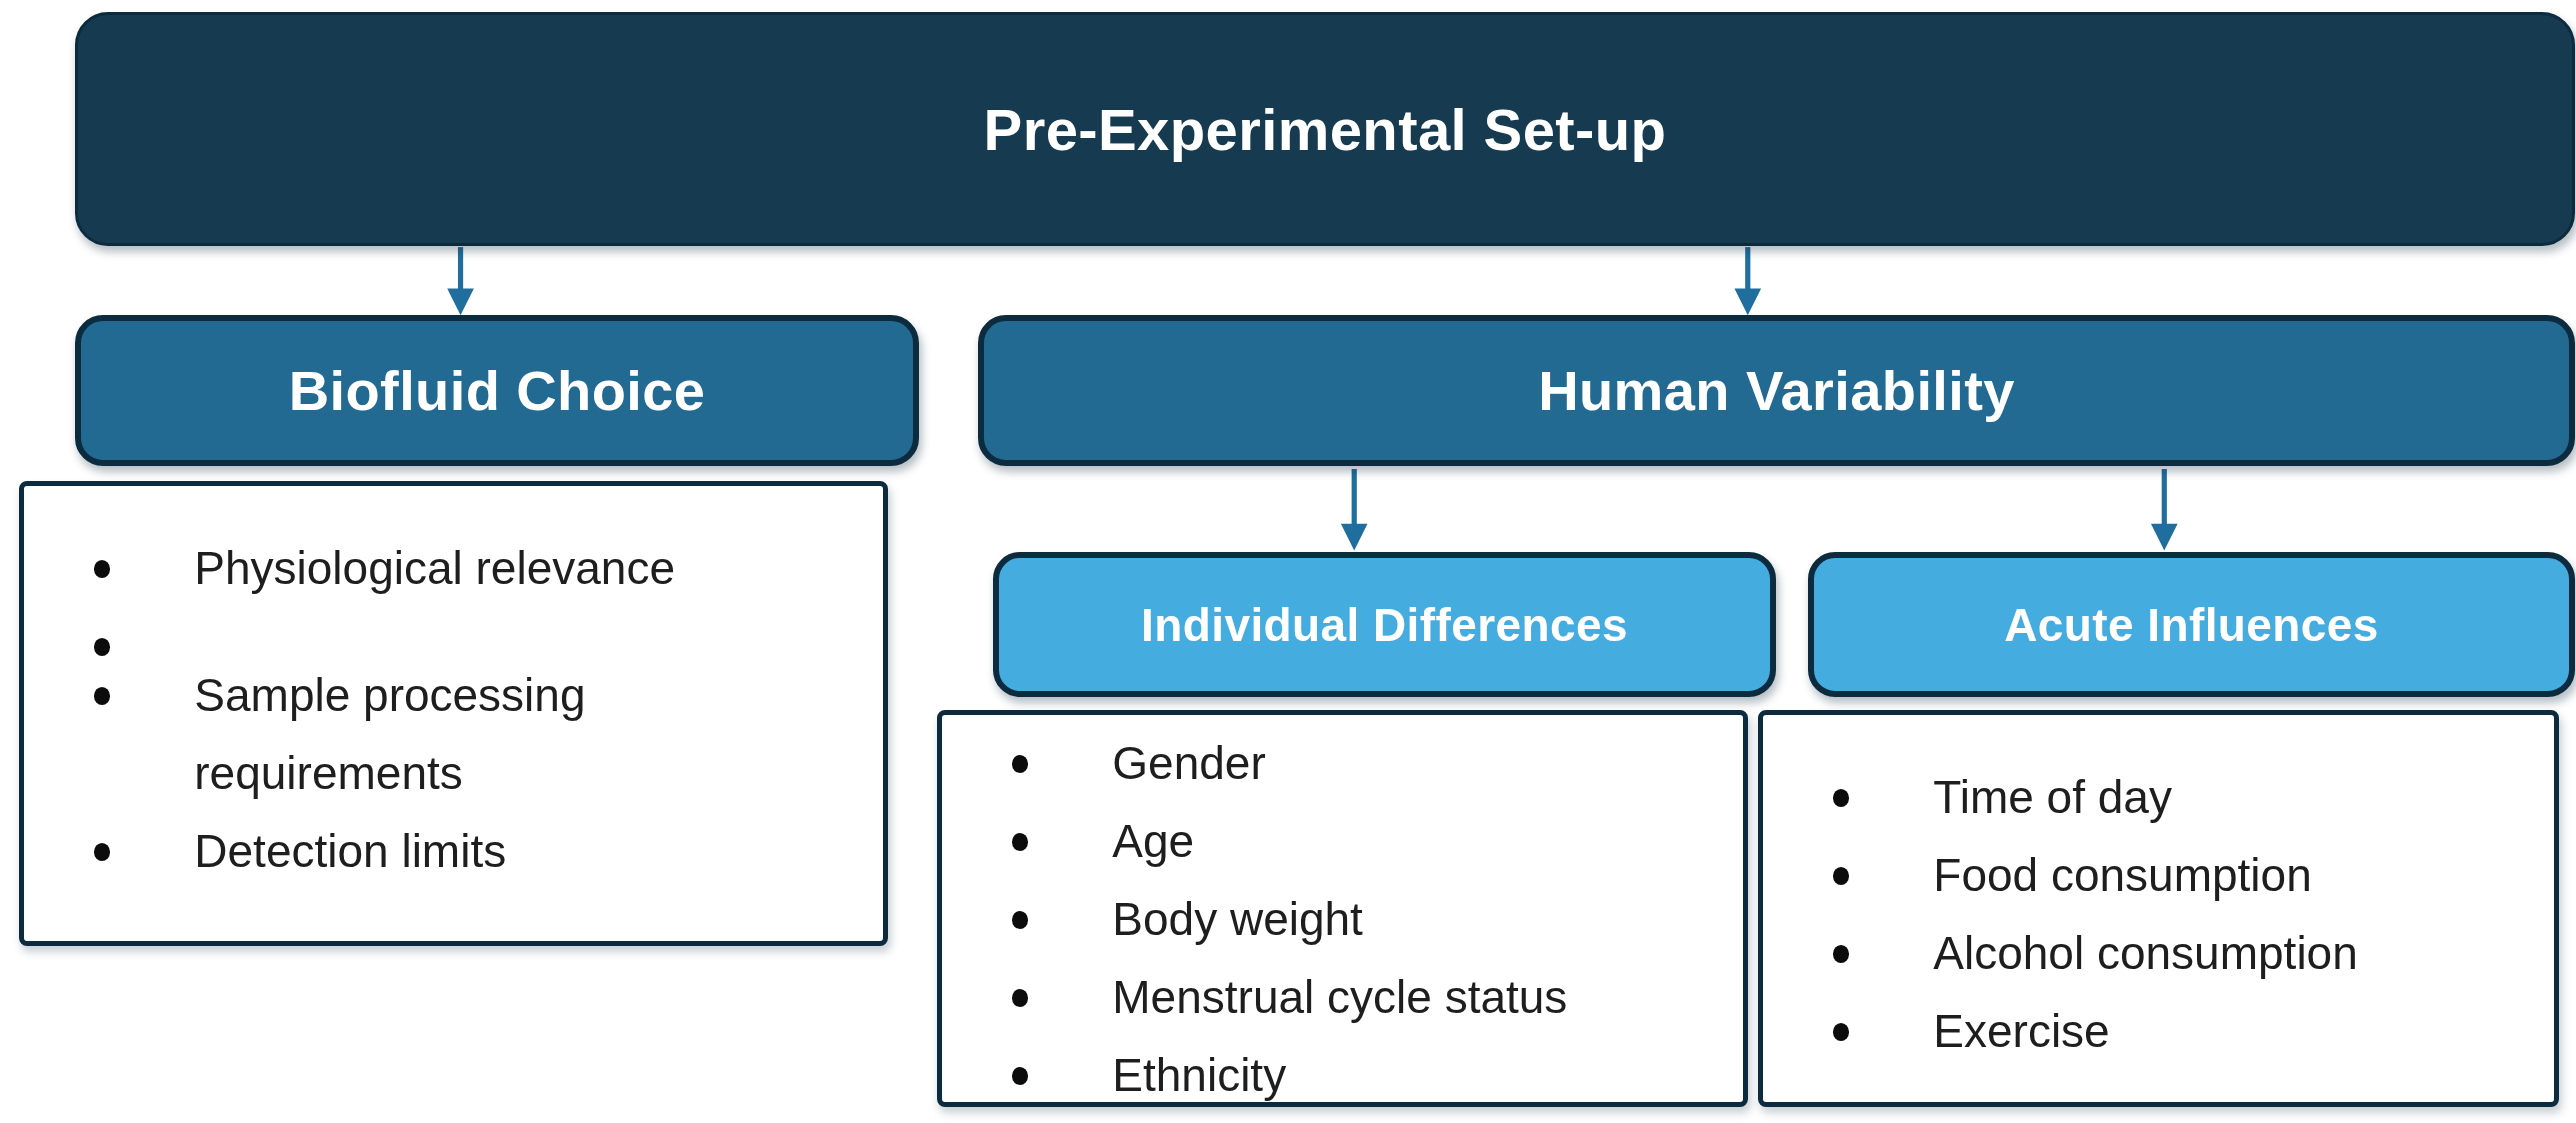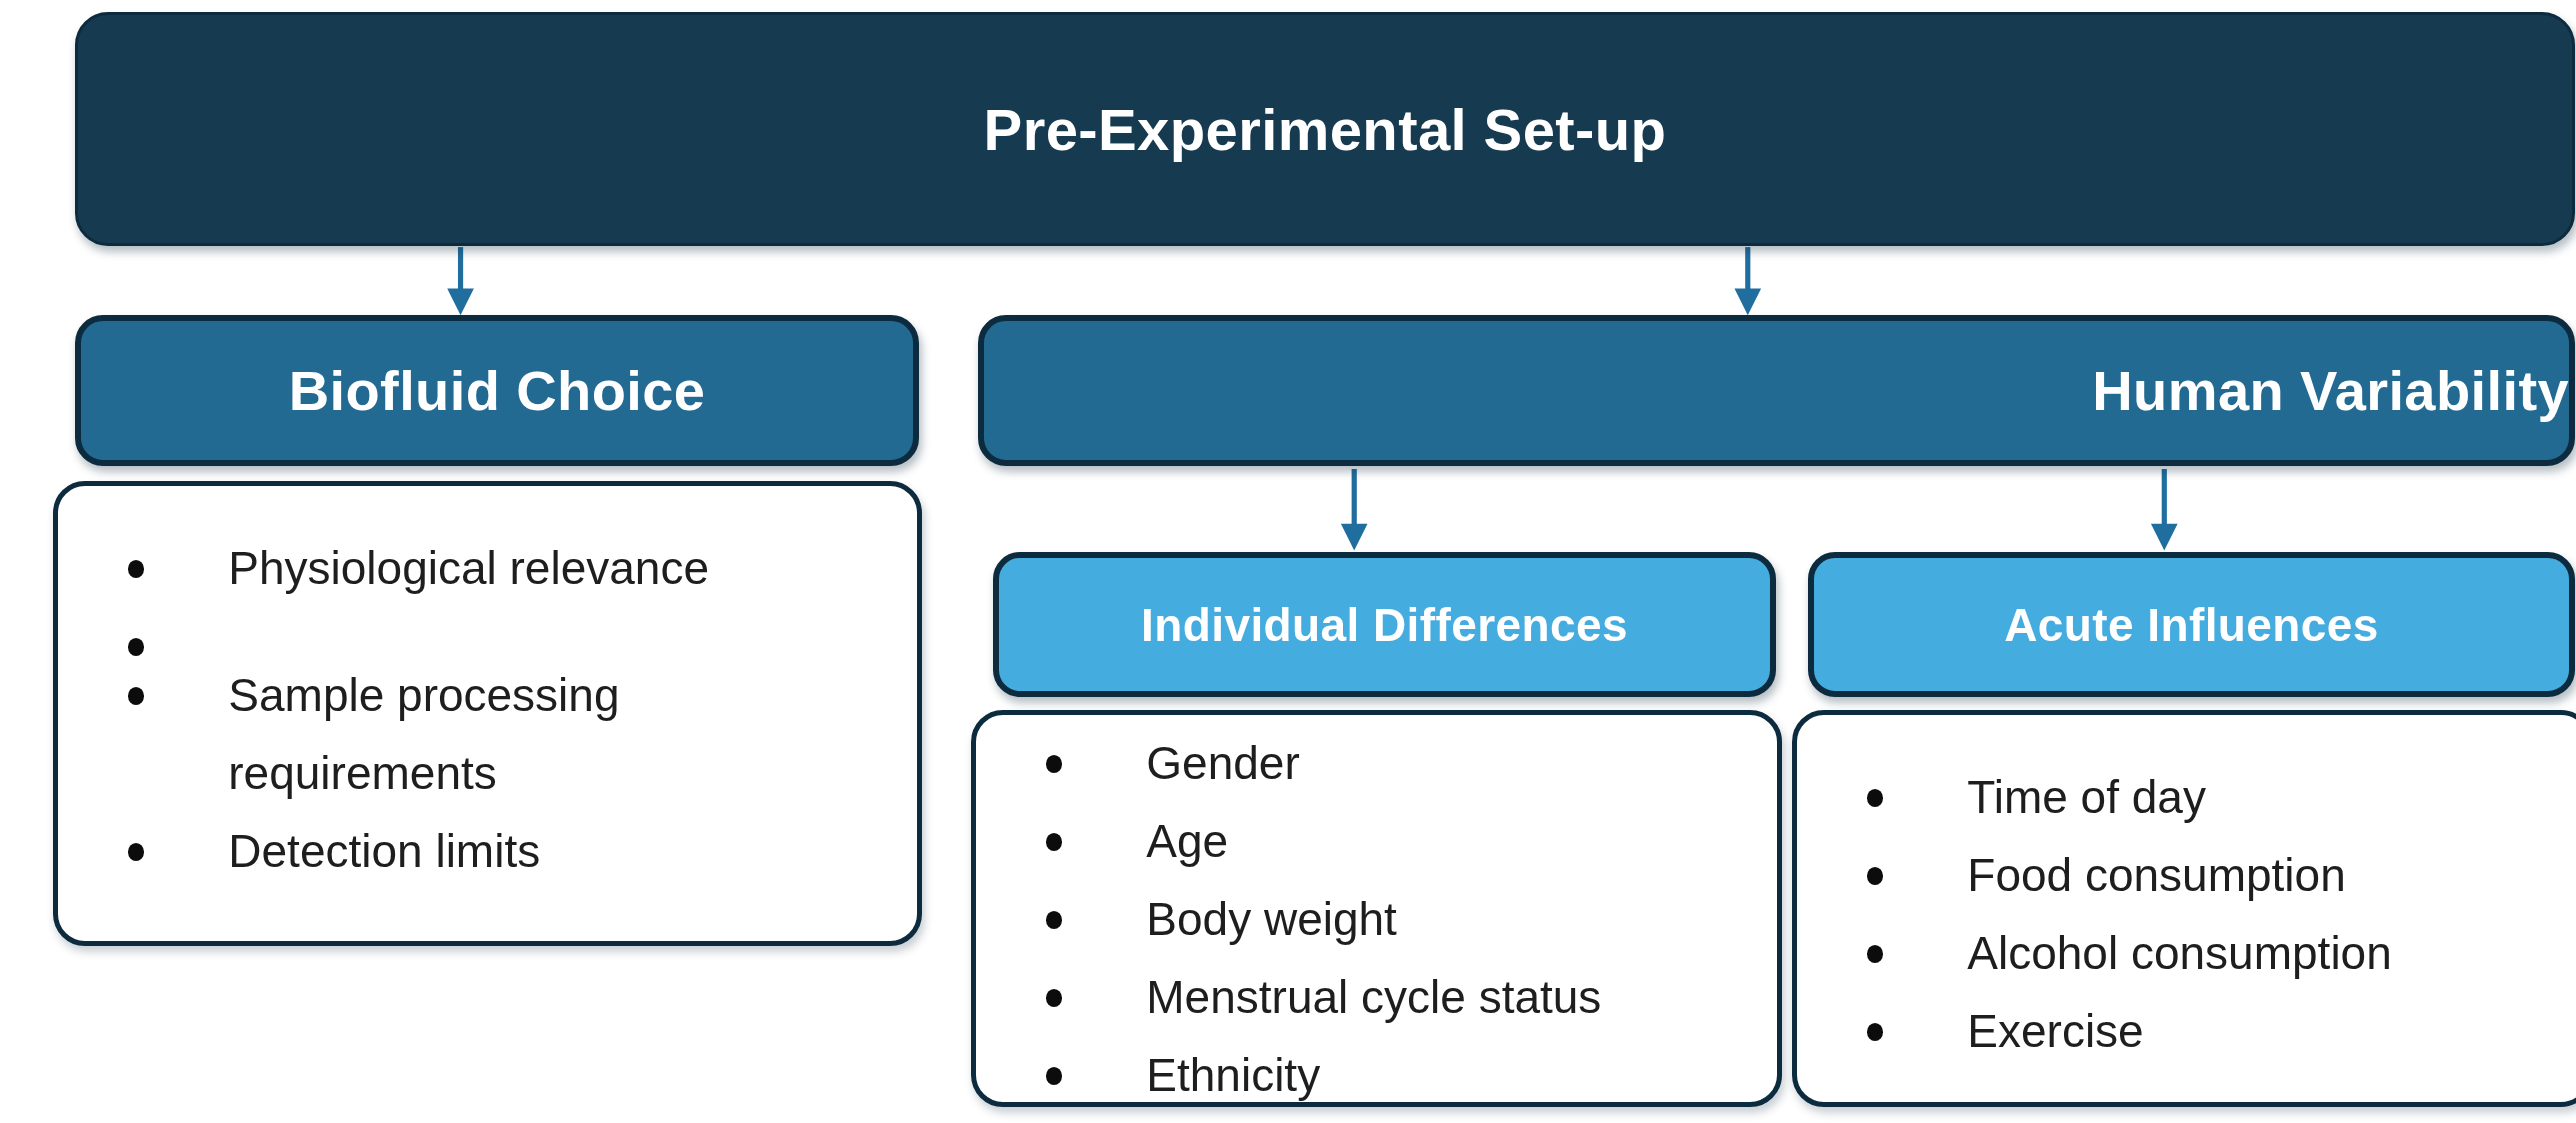--- a/index.html
+++ b/index.html
@@ -48,39 +48,38 @@
   }
   .node-l2 {
     top: 315px; height: 151px;
     background: var(--medium-blue);
     border: 6px solid var(--outline);
     border-radius: 28px;
     font-size: 56px;
     box-shadow: 2.2px 6px 9px rgba(13, 43, 62, 0.30);
   }
   .node-biofluid { left: 34px; width: 844px; align-items: center; }
-  .node-human   { left: 937px; width: 1597px; justify-content: flex-end; }
+  .node-human   { left: 937px; width: 1597px; }
   .node-l3 {
     top: 552px; height: 145px;
     background: var(--light-blue);
     border: 6px solid var(--outline);
     border-radius: 27px;
     font-size: 46px;
     box-shadow: 2.2px 6px 9px rgba(13, 43, 62, 0.30);
   }
   .node-individual { left: 952px; width: 783px; }
   .node-acute     { left: 1767px; width: 767px; align-items: center; }
   .listbox {
     position: absolute;
     box-sizing: border-box;
     background: var(--background);
     border: 5.2px solid var(--outline);
-    border-radius: 32px;
+    border-radius: 8px;
     box-shadow: 2.2px 6px 9px rgba(13, 43, 62, 0.22);
-    margin-left: 34px;
   }
   .listbox-biofluid   { left: 19px;   top: 481px; width: 869px; height: 465px; }
   .listbox-individual { left: 937px; top: 710px; width: 811px; height: 397px; }
   .listbox-acute      { left: 1758px; top: 710px; width: 801px; height: 397px; }
   ul.bullets {
     list-style: none;
     margin: 0;
     padding: 43px 27px 0 70px;
   }
   .listbox-individual ul.bullets { padding-top: 9px; }

